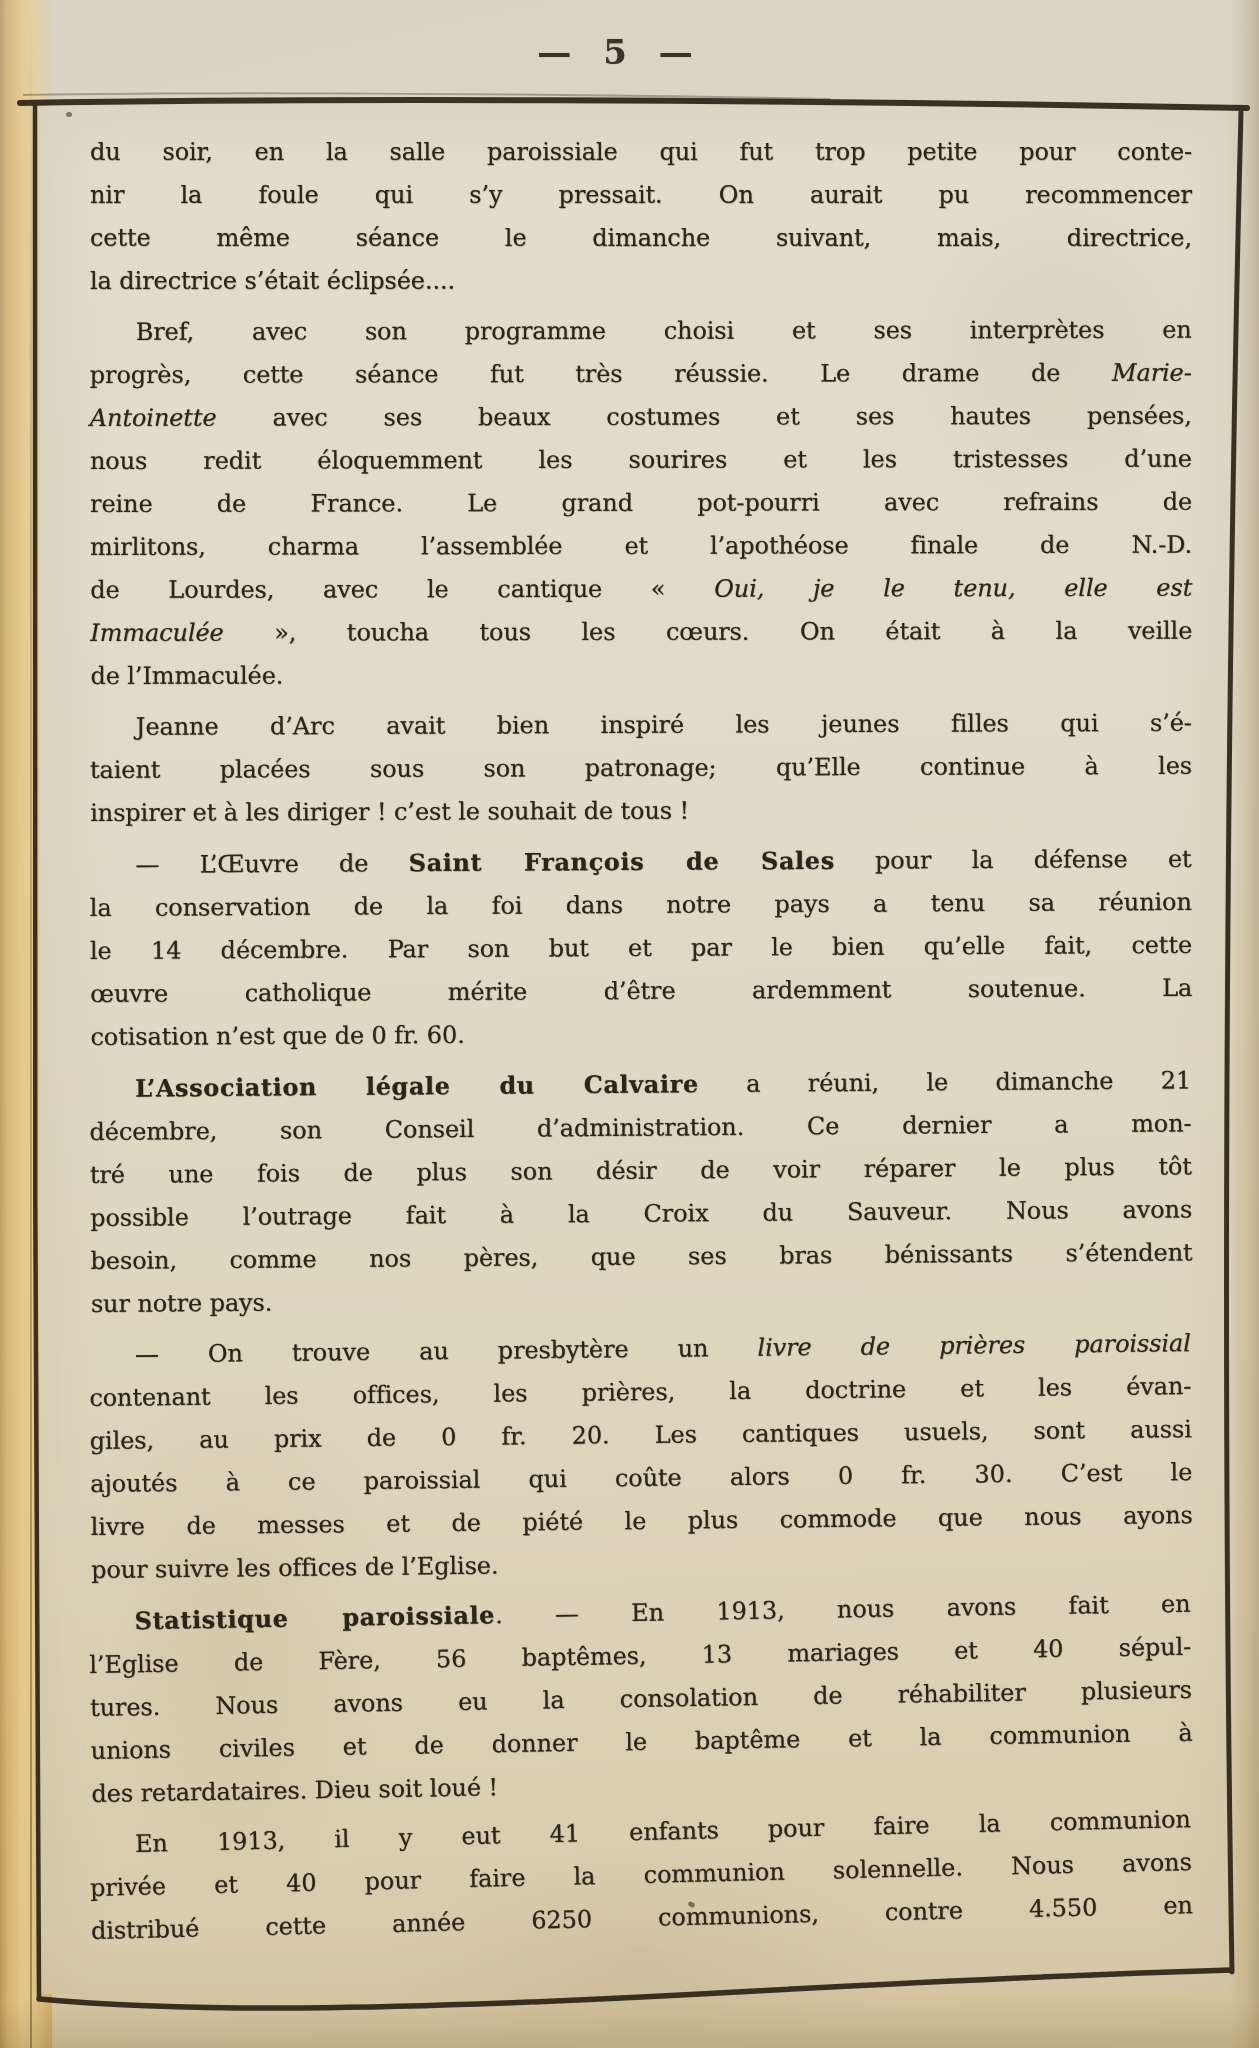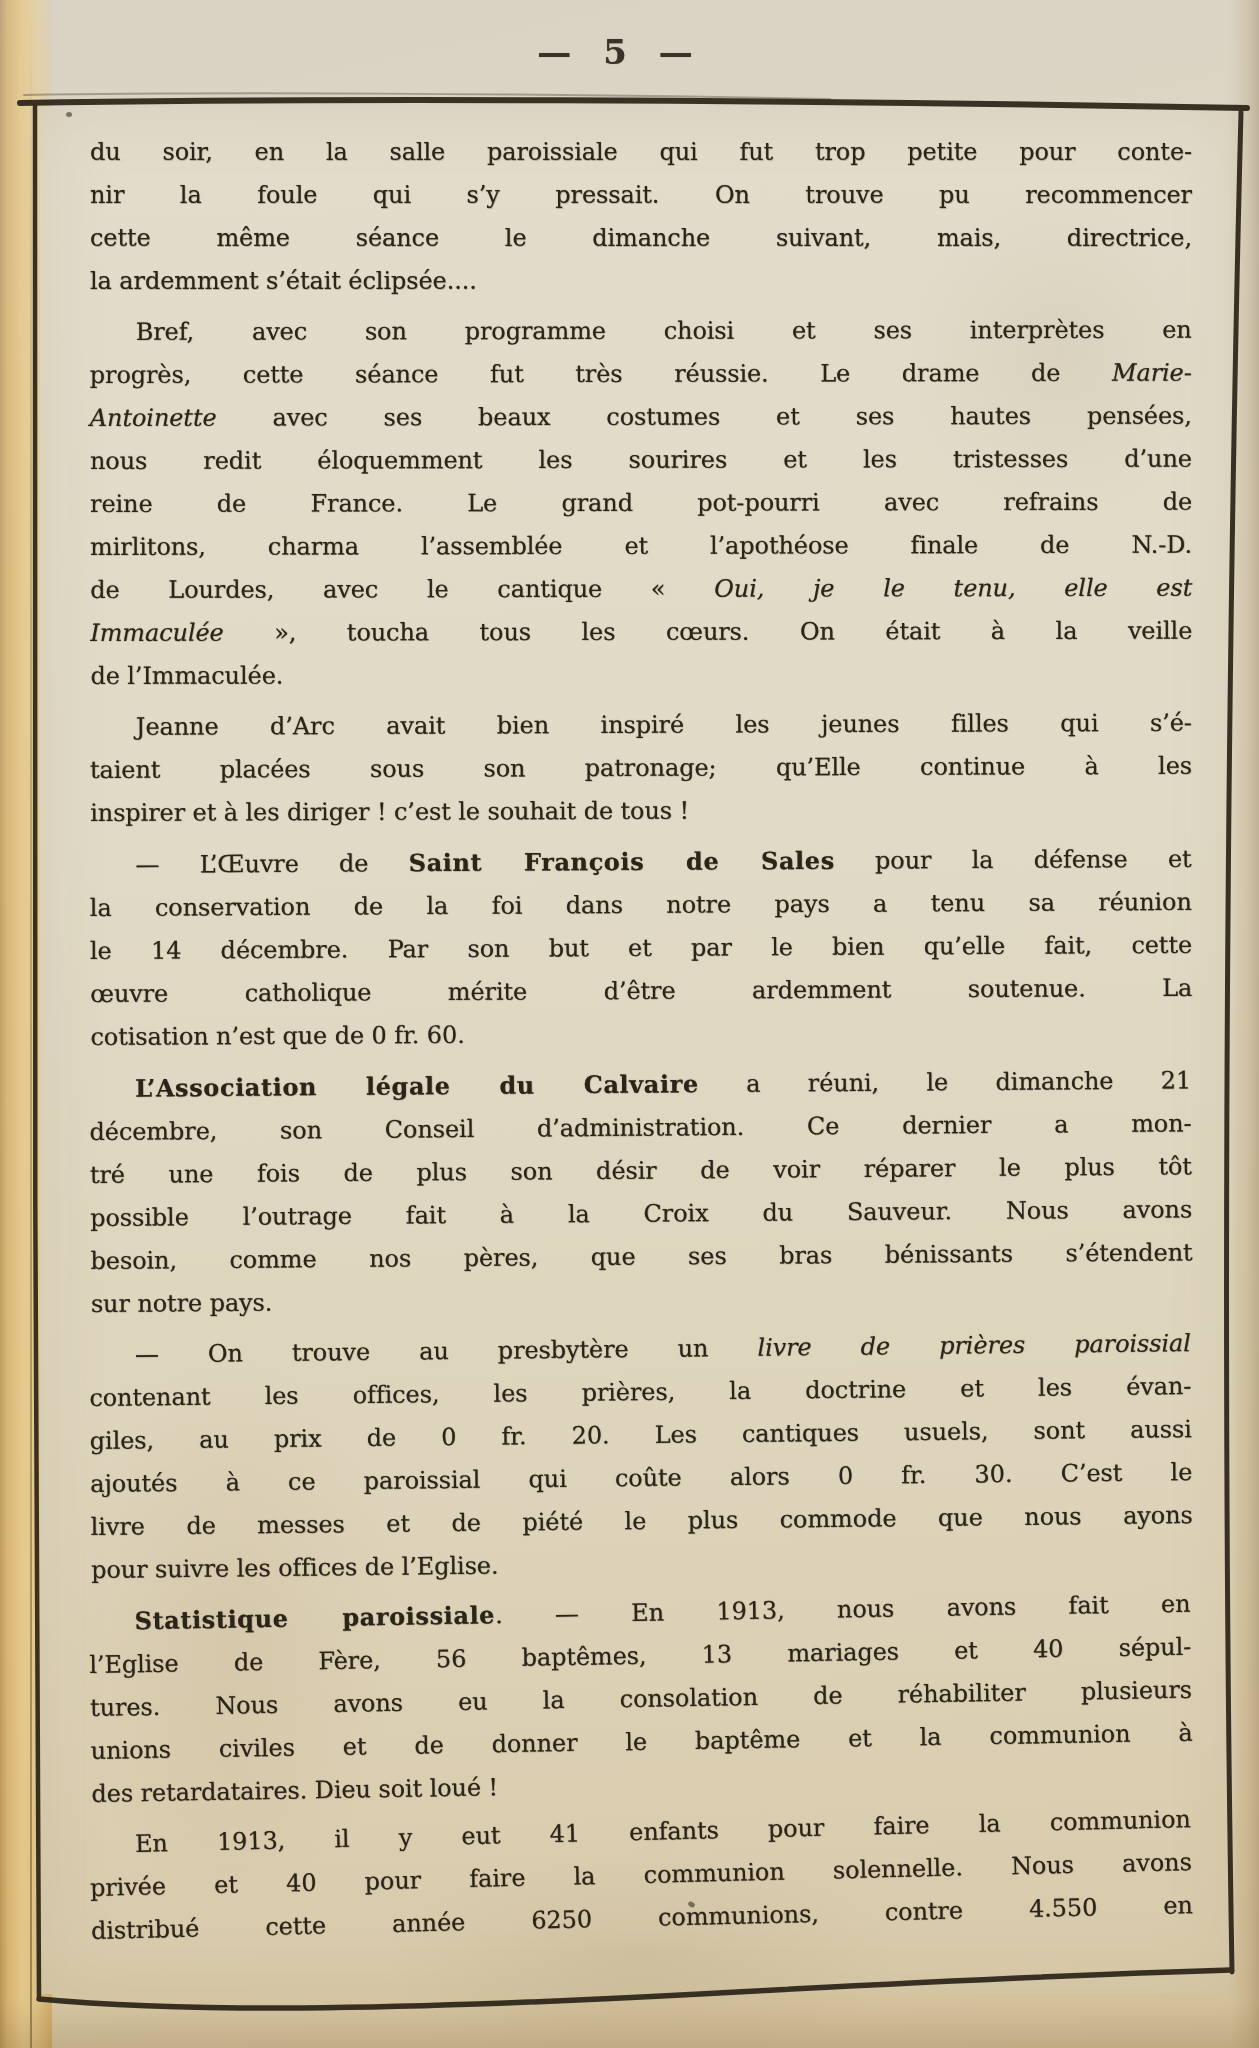--- a/index.html
+++ b/index.html
@@ -87,23 +87,23 @@
       <path d="M24,95 C200,92 520,93 830,99" stroke-width="2" opacity="0.35"></path>
       <path d="M35,105 C33,520 35,1420 39,1999" stroke-width="4.5"></path>
       <path d="M1241,112 C1228,620 1221,1320 1232,1972" stroke-width="5"></path>
       <path d="M39,1999 C200,2014 420,2009 700,1994 C900,1983 1100,1974 1231,1970" stroke-width="5.5"></path>
     </g>
   </svg>
 
   <div class="textblock">
       <div class="para">
         <div class="line">du soir, en la salle paroissiale qui fut trop petite pour conte-</div>
-        <div class="line">nir la foule qui s’y pressait. On trouve pu recommencer</div>
+        <div class="line">nir la foule qui s’y pressait. On aurait pu recommencer</div>
         <div class="line">cette même séance le dimanche suivant, mais, directrice,</div>
-        <div class="line endline">la ardemment s’était éclipsée....</div>
+        <div class="line endline">la directrice s’était éclipsée....</div>
       </div>
       <div class="para indent">
         <div class="line">Bref, avec son programme choisi et ses interprètes en</div>
         <div class="line">progrès, cette séance fut très réussie. Le drame de <i>Marie-</i></div>
         <div class="line"><i>Antoinette</i> avec ses beaux costumes et ses hautes pensées,</div>
         <div class="line">nous redit éloquemment les sourires et les tristesses d’une</div>
         <div class="line">reine de France. Le grand pot-pourri avec refrains de</div>
         <div class="line">mirlitons, charma l’assemblée et l’apothéose finale de N.-D.</div>
         <div class="line">de Lourdes, avec le cantique « <i>Oui, je le tenu, elle est</i></div>
         <div class="line"><i>Immaculée</i> », toucha tous les cœurs. On était à la veille</div>

